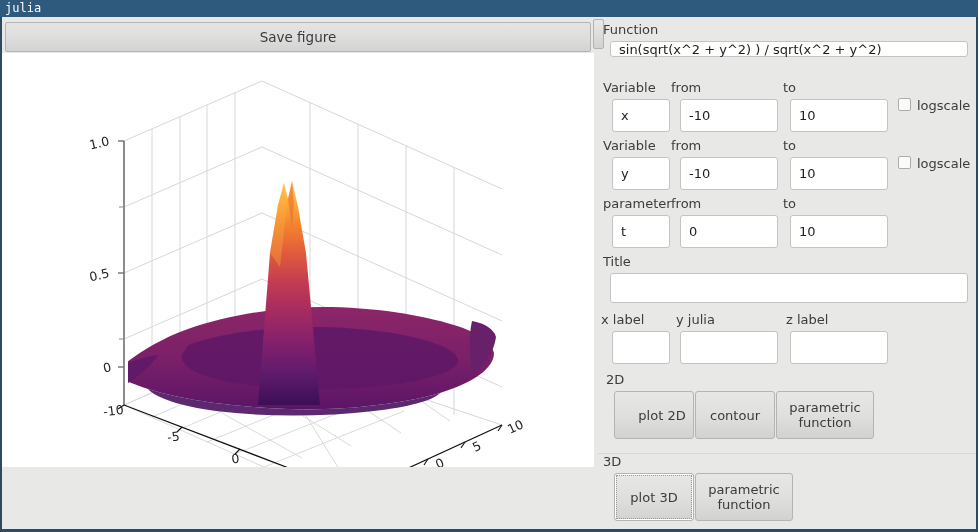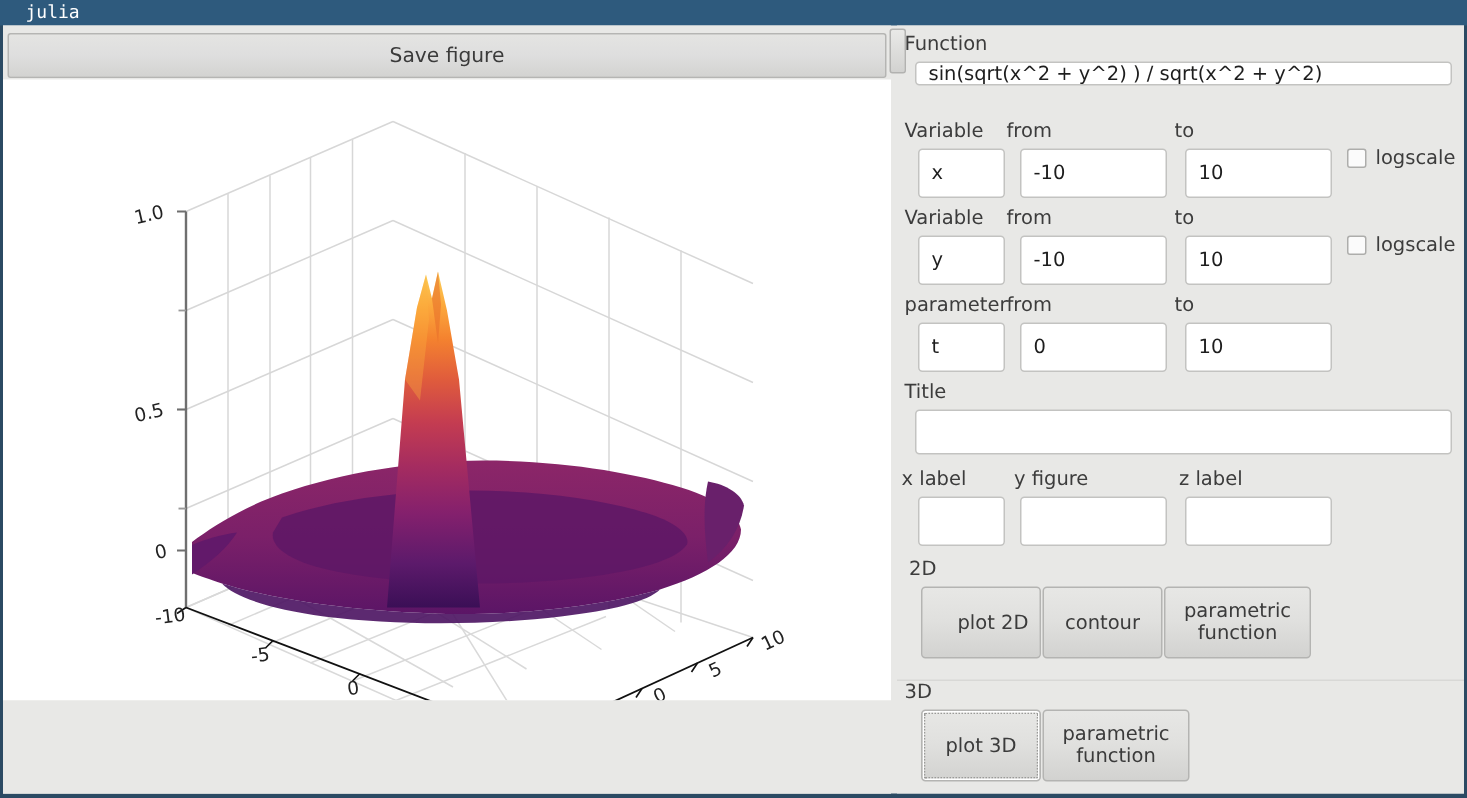--- a/index.html
+++ b/index.html
@@ -21,21 +21,21 @@
 
   
   .titlebar {
     position: absolute; left: -2px; top: 0;
     width: 978px; height: 17px;
     background: #2e5a7d;
     color: #ffffff;
     font-size: 12px;
     font-family: "DejaVu Sans Mono", monospace;
     line-height: 17px;
-    padding-left: 17px;
+    padding-left: 5px;
     white-space: nowrap;
   }
 
   
   .left-pane {
     position: absolute;
     left: 0; top: 17px;
     width: 592px; height: 512px;
     background: #e8e8e6;
   }
@@ -100,21 +100,21 @@
     font-size: 13px;
     color: #1d1d1d;
     padding: 0 8px;
     display: flex; align-items: center;
     font-family: "DejaVu Sans", sans-serif;
     outline: none;
   }
   .fld:empty::before { content: ""; }
   .chk-wrap {
     position: absolute;
-    display: flex; align-items: center; gap: 6px;
+    display: flex; align-items: flex-start; gap: 6px;
     cursor: pointer;
   }
   .chk {
     width: 13px; height: 13px;
     background: #fbfbfb;
     border: 1px solid #adadab;
     border-radius: 2px;
   }
   .chk-lbl { font-size: 13px; color: #3c3c3c; }
   .btn {
@@ -358,21 +358,21 @@
     <div class="lbl" style="left:73px; top:179px;">from</div>
     <div class="lbl" style="left:185px; top:179px;">to</div>
     <div class="fld" style="left:14px; top:198px; width:58px; height:33px;">t</div>
     <div class="fld" style="left:82px; top:198px; width:98px; height:33px;">0</div>
     <div class="fld" style="left:192px; top:198px; width:98px; height:33px;">10</div>
 
     <div class="lbl" style="left:5px; top:237px;">Title</div>
     <div class="fld" style="left:12px; top:256px; width:358px; height:30px;"></div>
 
     <div class="lbl" style="left:3px; top:295px;">x label</div>
-    <div class="lbl" style="left:78px; top:295px;">y figure</div>
+    <div class="lbl" style="left:78px; top:295px;">y julia</div>
     <div class="lbl" style="left:188px; top:295px;">z label</div>
     <div class="fld" style="left:14px; top:314px; width:58px; height:33px;"></div>
     <div class="fld" style="left:82px; top:314px; width:98px; height:33px;"></div>
     <div class="fld" style="left:192px; top:314px; width:98px; height:33px;"></div>
 
     <div class="grp-lbl" style="left:8px; top:355px;">2D</div>
     <div class="btn" style="left:16px; top:374px; width:80px; height:48px;padding-left:16px;">plot 2D</div>
     <div class="btn" style="left:97px; top:374px; width:80px; height:48px;">contour</div>
     <div class="btn" style="left:178px; top:374px; width:98px; height:48px;">parametric
 function</div>

